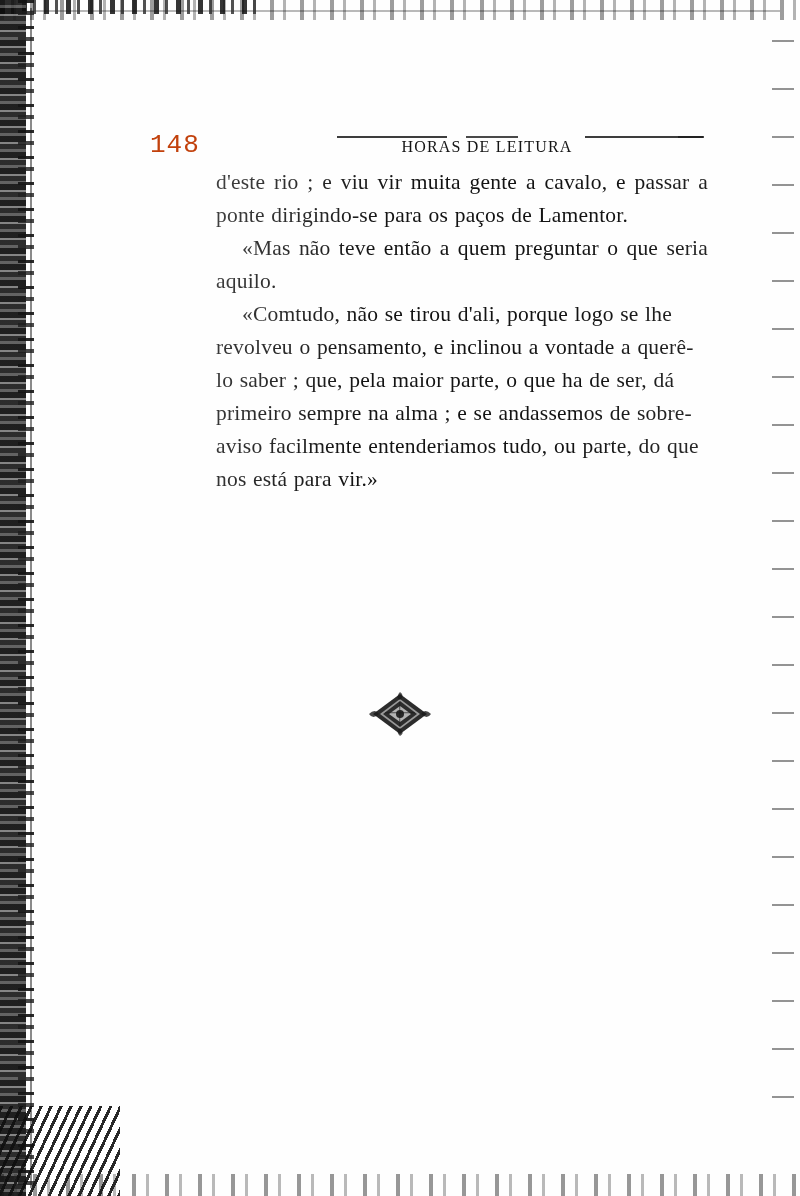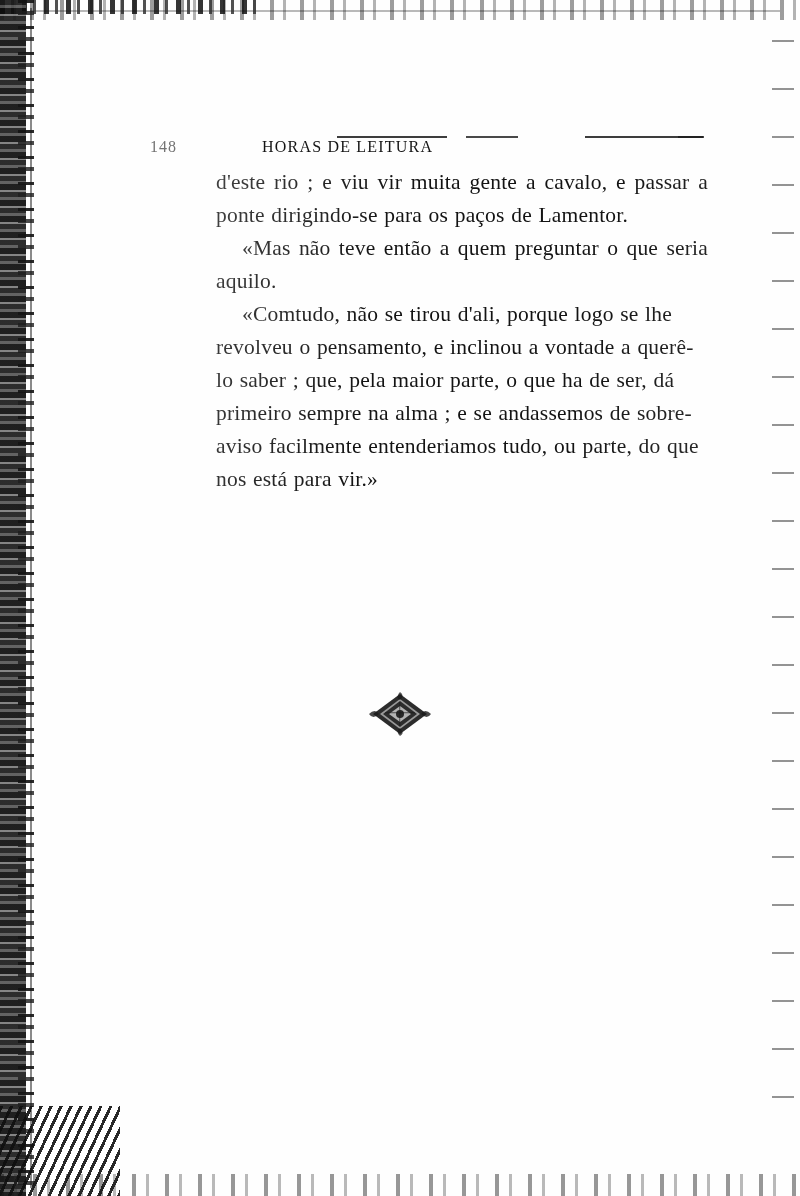--- a/index.html
+++ b/index.html
@@ -122,28 +122,29 @@
   }
   .running-head {
     position: absolute;
     left: 150px;
     top: 100px;
     width: 570px;
     display: flex;
     align-items: baseline;
   }
   .folio {
-    font-family: Liberation Serif, serif;
-    font-size: 16px;
+    font-family: Liberation Mono, monospace;
+    font-size: 26px;
     letter-spacing: 1px;
-    color: #737373;
+    color: #c2410c;
     width: 120px;
   }
   .head-title {
     flex: 1;
+    text-align: center;
     font-size: 16px;
     letter-spacing: 1.2px;
     color: #141414;
     font-variant: small-caps;
     text-transform: uppercase;
     transform: translateX(-8px);
     margin-top: 38px;
   }
   .head-rule-left, .head-rule-right {
     position: absolute;

